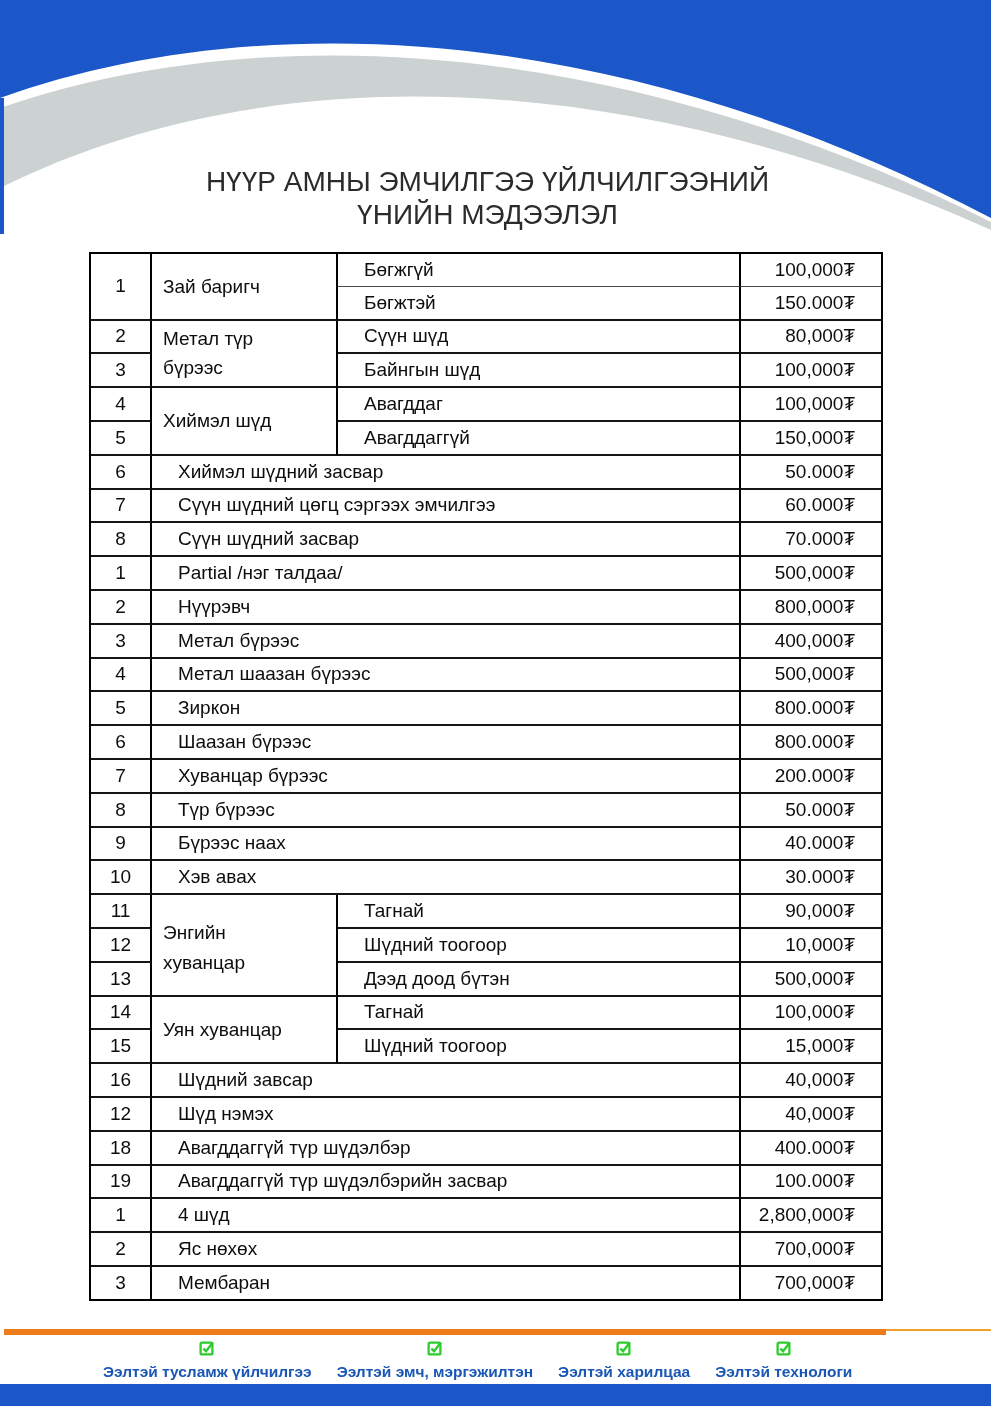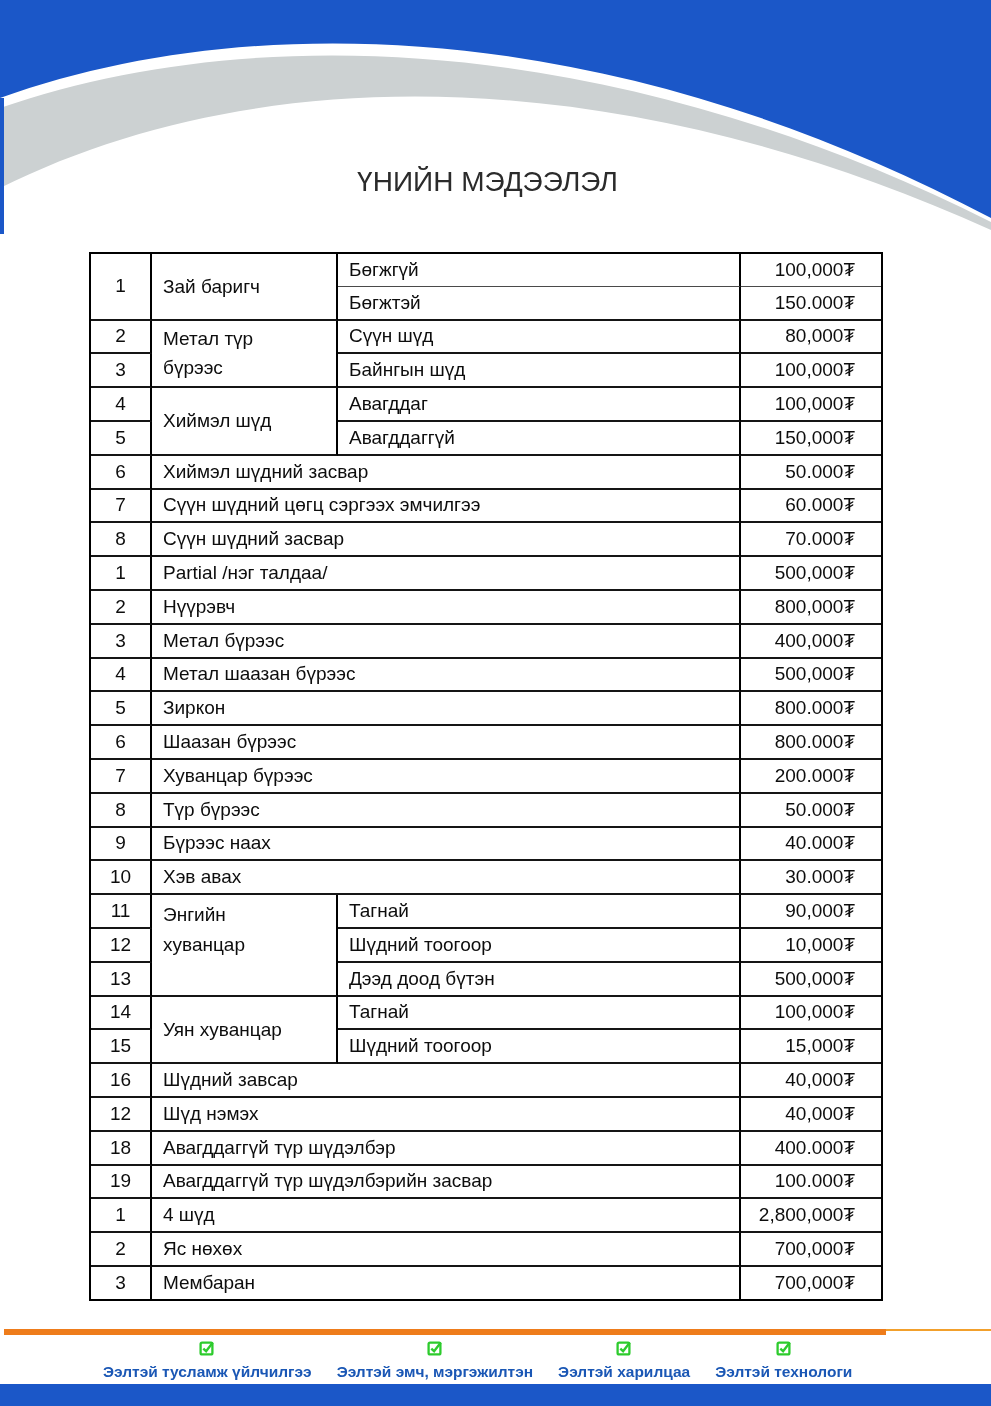--- a/index.html
+++ b/index.html
@@ -32,22 +32,22 @@
     height:29.8px;
     border-right:2px solid #000;
     border-bottom:2px solid #151515;
     vertical-align:middle;
     overflow:hidden;
   }
   .price-table tr:last-child td{border-bottom:none;}
   .price-table td.b-thin{border-bottom:1px solid #4a4a4a;}
   .price-table td.num{text-align:center;padding:0 2px;}
   .price-table td.name{padding-left:11px;white-space:pre-line;line-height:1.55;}
-  .price-table td.name.top{vertical-align:top;padding-top:5px;}
-  .price-table td.item,.price-table td.sub{padding-left:11px;}
+  .price-table td.name.top{vertical-align:top;padding-top:23px;}
+  .price-table td.item,.price-table td.sub{padding-left:26px;}
   .price-table td.price{text-align:right;padding-right:26px;border-right:none;}
   
   .orange-rule{position:absolute;left:4px;top:1329px;width:882px;height:6px;background:var(--orange_bar,#ee7c1b);}
   .orange-rule-thin{position:absolute;left:886px;top:1329px;width:105px;height:2px;background:var(--orange_thin,#f2a02c);}
   .footer-row{
     position:absolute;left:103px;top:1346px;right:20px;height:28px;
     display:flex;align-items:center;gap:25px;
   }
   .footer-item{display:flex;align-items:center;gap:7px;flex-direction:column;}
   .footer-item .check-icon{flex:0 0 auto;display:block;}
@@ -63,20 +63,21 @@
 
 <div class="page">
 
   <svg class="header-wave" viewBox="0 0 991 252" width="991" height="252" aria-hidden="true">
     <path d="M0,0 H991 V218 C620,22 260,5 0,98 Z" fill="#1b57c8"></path>
     <path d="M0,108 C260,18 620,36 991,222 L991,230 C620,62 260,58 0,188 Z" fill="#ccd1d2"></path>
   </svg>
   <div class="edge-strip"></div>
 
   <div class="page-title">
+    <div>НҮҮР АМНЫ ЭМЧИЛГЭЭ ҮЙЛЧИЛГЭЭНИЙ</div>
     <div>ҮНИЙН МЭДЭЭЛЭЛ</div>
   </div>
 
   <table class="price-table">
     <colgroup>
       <col style="width:61px">
         <col style="width:186px">
         <col style="width:403px">
         <col style="width:140px">
     </colgroup>

